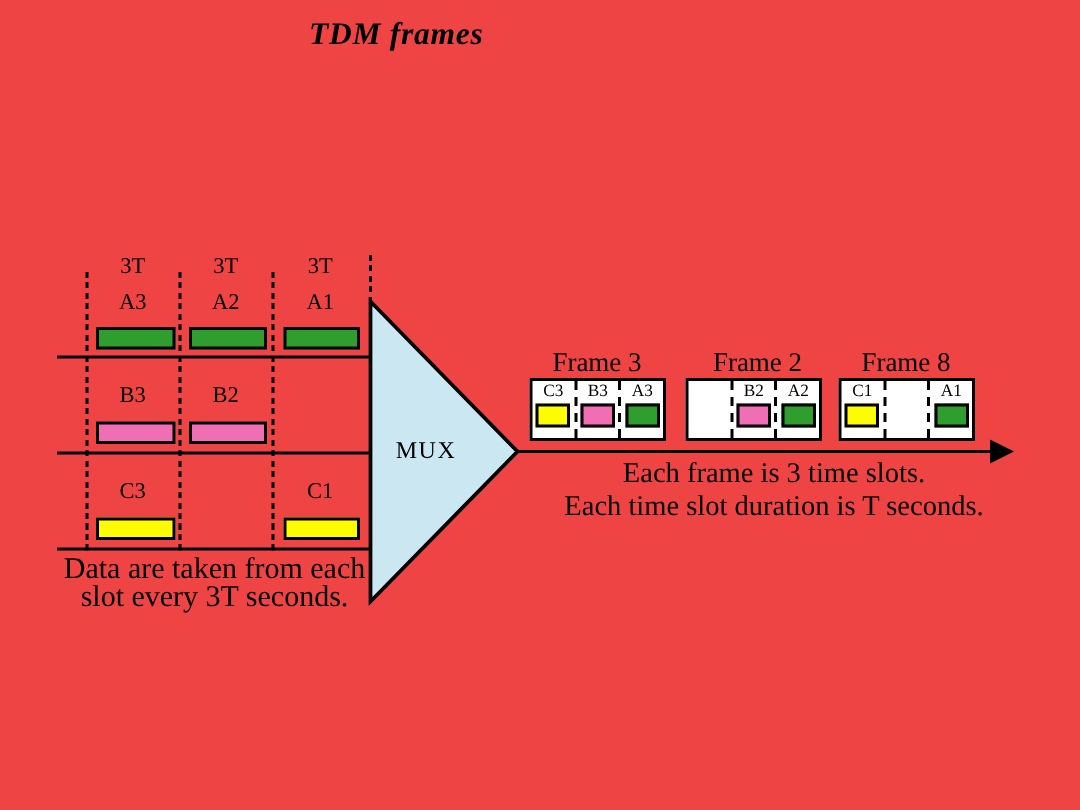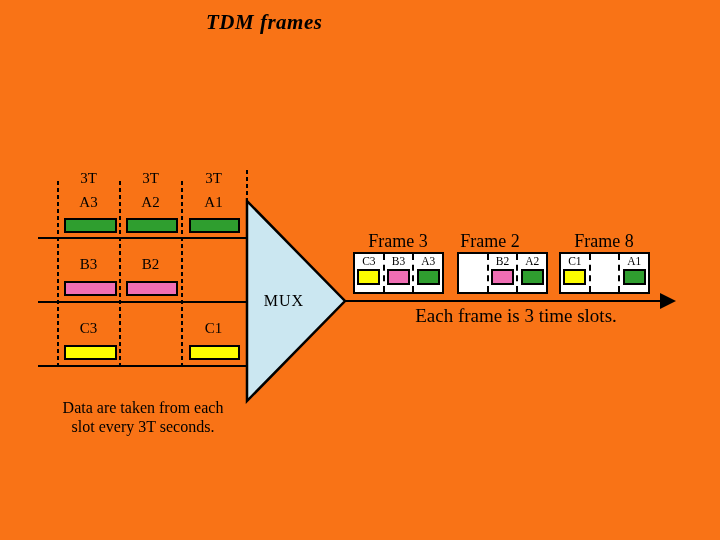--- a/index.html
+++ b/index.html
@@ -4,21 +4,21 @@
 <style>
   html, body {
     margin: 0; padding: 0;
     background: #ffffff;
     font-family: "Liberation Serif", "DejaVu Serif", serif;
     color: #000;
   }
   #slide {
     position: relative;
     width: 720px; height: 540px;
-    background: #f97316;
+    background: #ef4444;
     overflow: hidden;
   }
   .abs { position: absolute; }
 
   
   #title {
     left: 206px; top: 10px;
     font-size: 21px; font-weight: bold; font-style: italic;
     letter-spacing: 0.5px;
     white-space: nowrap;
@@ -62,21 +62,21 @@
   .bar-row-b { top: 281px; }
   .bar-row-c { top: 345px; }
 
   .c-green  { background: var(--green); }
   .c-pink   { background: var(--pink); }
   .c-yellow { background: var(--yellow); }
 
   
   #left-caption {
     left: 36px; top: 370px; width: 214px;
-    text-align: center; font-size: 16px; line-height: 19px; margin-top: 28px;
+    text-align: center; font-size: 20px; line-height: 19px;
   }
 
   
   #mux-svg { left: 245px; top: 197px; z-index: 2; }
   #mux-shape { fill: var(--mux); stroke: #000; stroke-width: 2.5; }
   #mux-label {
     left: 252px; top: 292px; width: 64px;
     text-align: center; font-size: 16px; letter-spacing: 1px;
     z-index: 3;
   }
@@ -89,21 +89,21 @@
     border-top: 8px solid transparent;
     border-bottom: 8px solid transparent;
   }
 
   
   .frame-title {
     top: 231px; width: 92px; text-align: center;
     font-size: 18px; white-space: nowrap;
   }
   #frame3-title { left: 352px; }
-  #frame2-title { left: 444px; }
+  #frame2-title { left: 459px; }
   #frame1-title { left: 558px; }
 
   .frame-box {
     top: 252px; width: 91px; height: 42px;
     border: 2px solid #000;
     box-sizing: border-box;
     background: #fff;
     display: flex;
   }
   #frame3-box { left: 353px; }
@@ -220,15 +220,16 @@
     </div>
     <div class="slot slot-mid"></div>
     <div class="slot">
       <div class="slot-label">A1</div>
       <div class="slot-square c-green"></div>
     </div>
   </div>
 
   <div class="abs" id="right-caption">
     <div>Each frame is 3 time slots.</div>
+    <div>Each time slot duration is T seconds.</div>
   </div>
 
 </div>
 
 </body></html>

